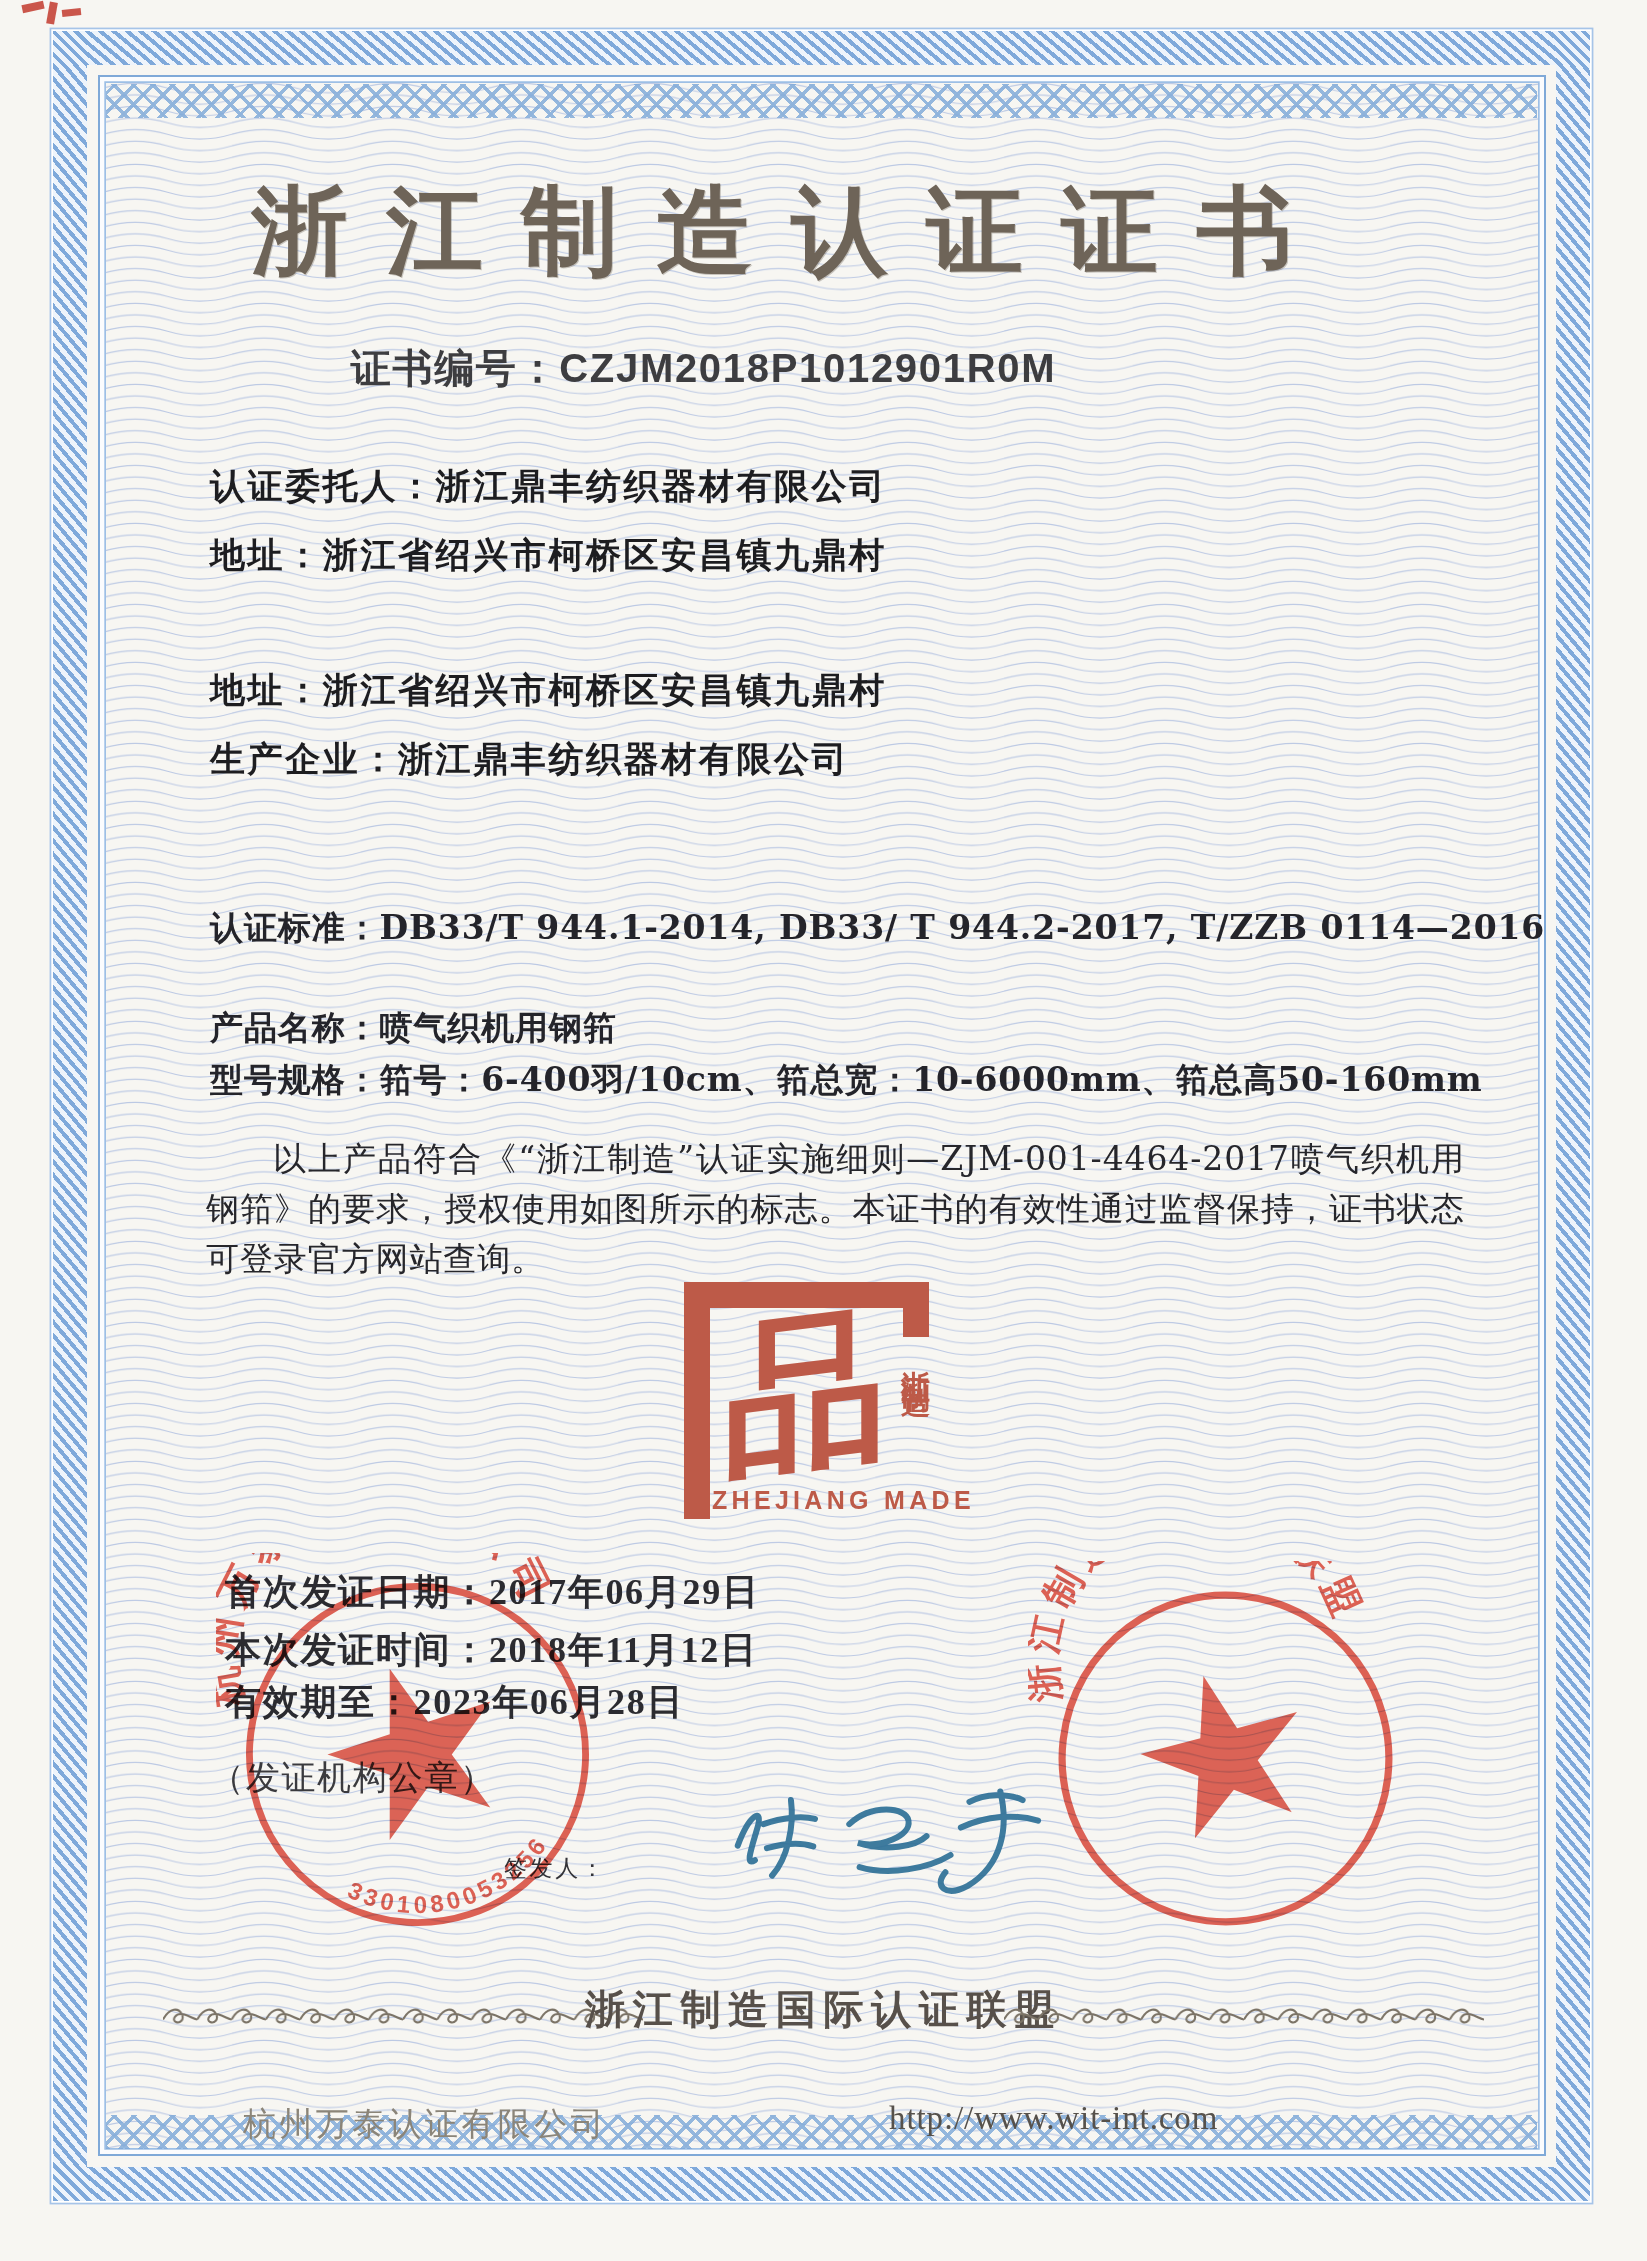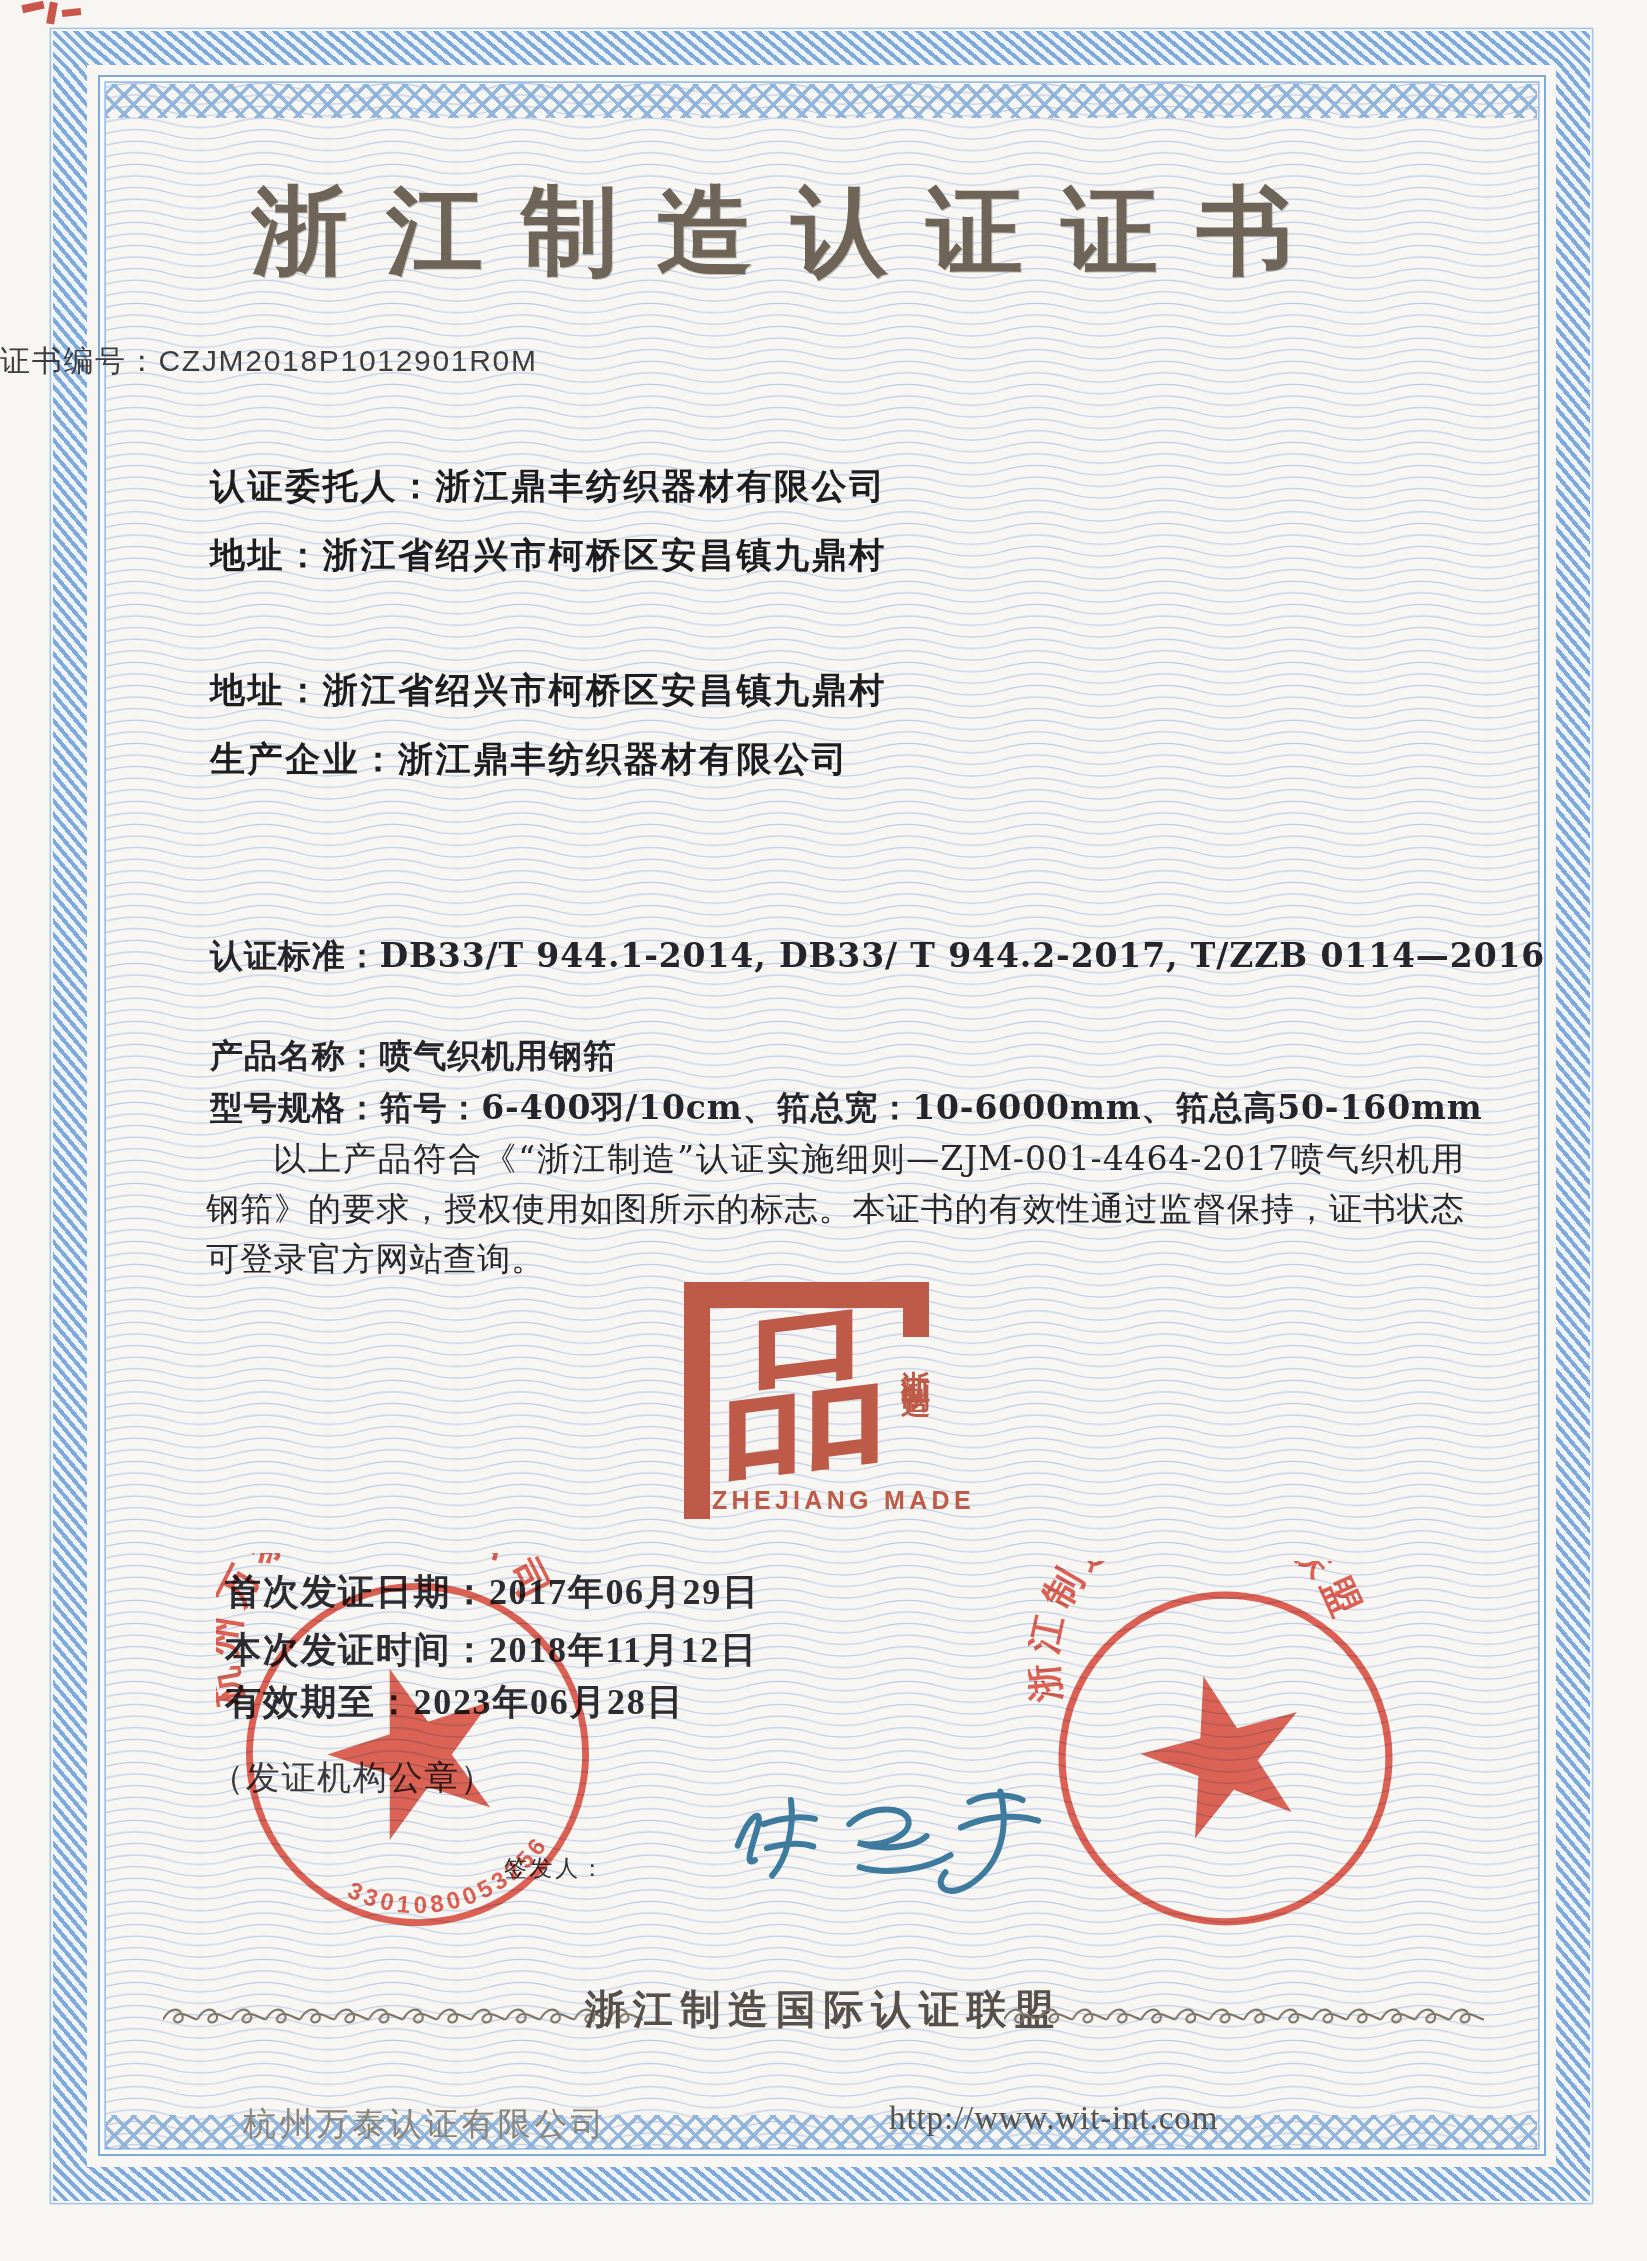--- a/index.html
+++ b/index.html
@@ -37,33 +37,33 @@
   .corner-mark i:nth-child(2){ left:29px; top:1.7px; width:7.7px; height:22px; transform:rotate(10deg);}
   .corner-mark i:nth-child(3){ left:43px; top:8.6px; width:19px; height:6.9px; transform:rotate(-6deg);}
   
   .title{
     position:absolute; left:0; top:168px; width:1544px; text-align:center;
     font-family:"DejaVu Serif", serif; font-weight:700;
     font-size:96px; letter-spacing:39px; padding-left:39px; box-sizing:border-box;
     color:#6e6458; text-shadow:0.9px 0.9px 0 rgba(110,100,88,.35);
   }
   .certno{
-    position:absolute; left:0; top:341px; width:1407px; 
-    font-family:"Liberation Sans", sans-serif; font-weight:400;
-    font-size:30px; letter-spacing:1.7px; color:#3d3d40;
+    position:absolute; left:0; top:341px; width:1407px; text-align:center;
+    font-family:"Liberation Sans", sans-serif; font-weight:700;
+    font-size:40px; letter-spacing:1.7px; color:#3d3d40;
   }
   .info-line{
     position:absolute; left:210px;
     font-family:"Liberation Sans", sans-serif; font-weight:700;
     font-size:35px; letter-spacing:2.6px; color:#1d1d20; white-space:nowrap;
   }
   .spec-line{
     position:absolute; left:210px;
     font-family:"DejaVu Serif", serif; font-weight:600;
-    font-size:33px; letter-spacing:0.9px; color:#24242a; white-space:nowrap;margin-top:28px;
+    font-size:33px; letter-spacing:0.9px; color:#24242a; white-space:nowrap;
   }
   .paragraph{
     position:absolute; left:206px; top:1134px; width:1259px;
     font-size:33px; line-height:50px; text-indent:67px; letter-spacing:0.9px;
     text-align:justify; color:#26262b; font-family:"DejaVu Serif", serif;
   }
   
   .logo{ position:absolute; left:684px; top:1282px; width:245px; height:245px; color:#bd5a48; }
   .logo .bar{ position:absolute; background:#bd5a48; }
   .logo .bar.top{ left:0; top:0; width:245px; height:26px; }

